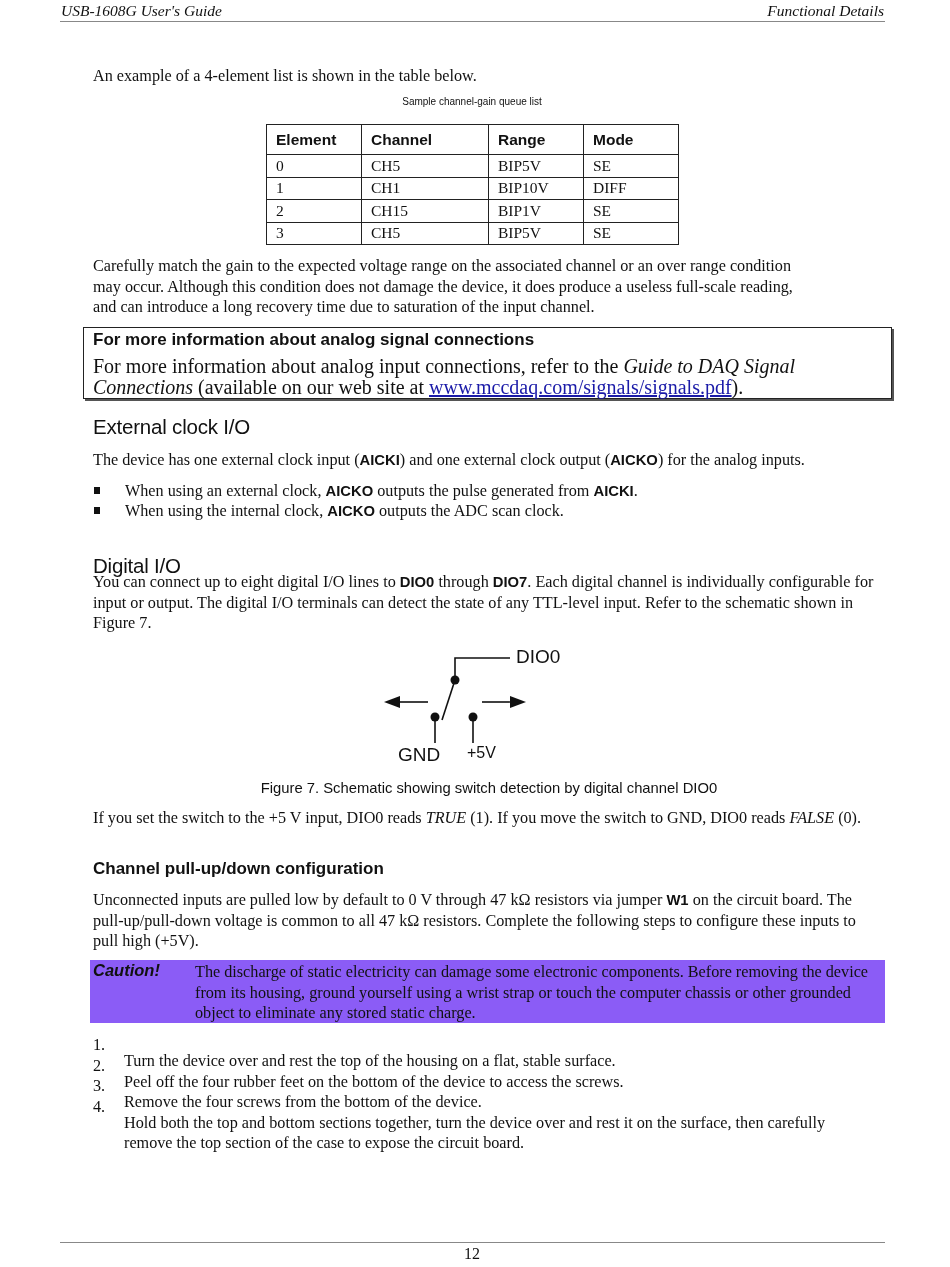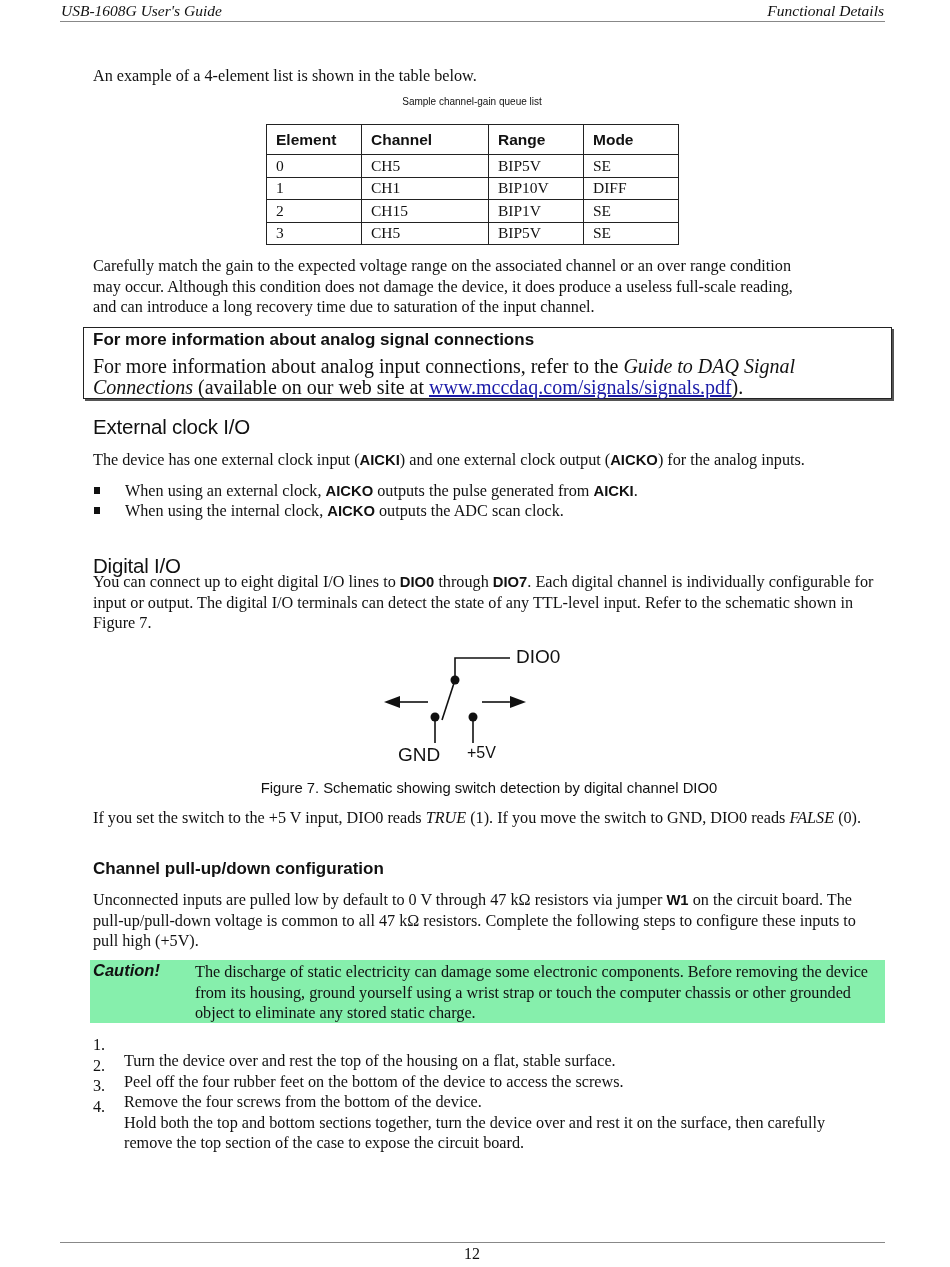--- a/index.html
+++ b/index.html
@@ -34,21 +34,21 @@
 
   .h2 { font-family: "Liberation Sans", sans-serif; font-size: 20.5px; font-weight: normal; letter-spacing: -0.2px; }
   .h3 { font-family: "Liberation Sans", sans-serif; font-size: 17px; font-weight: bold; }
 
   .bullet { font-size: 16.2px; line-height: 20.5px; }
   .bullet .mark { position: absolute; left: 0; top: 6px; width: 6px; height: 7px; background: #111; }
   .bullet .txt { position: absolute; left: 31px; top: 0; white-space: nowrap; }
 
   .fig-caption { font-family: "Liberation Sans", sans-serif; font-size: 14.8px; left: 0; width: 944px; text-align: center; }
 
-  .caution { left: 90px; top: 960px; width: 795px; height: 63px; background: #86efac; }
+  .caution { left: 90px; top: 960px; width: 795px; height: 63px; background: #8b5cf6; }
   .caution-label { left: 3px; top: 1px; font-family: "Liberation Sans", sans-serif; font-weight: bold; font-style: italic; font-size: 16.5px; }
   .caution-body { left: 97px; top: 2px; width: 695px; font-size: 16.2px; line-height: 20.5px; margin-left: 8px; }
 
   .step { font-size: 16.2px; line-height: 20.5px; }
   .step .num { position: absolute; left: 0; top: 0; }
   .step .txt { position: absolute; left: 31px; top: 16px; width: 720px; }
 
   .foot-rule { left: 60px; top: 1242px; width: 825px; height: 0; border-top: 1.5px solid #888; }
   .foot-num { top: 1245px; left: 0; width: 944px; text-align: center; font-size: 16px; }
 </style>

